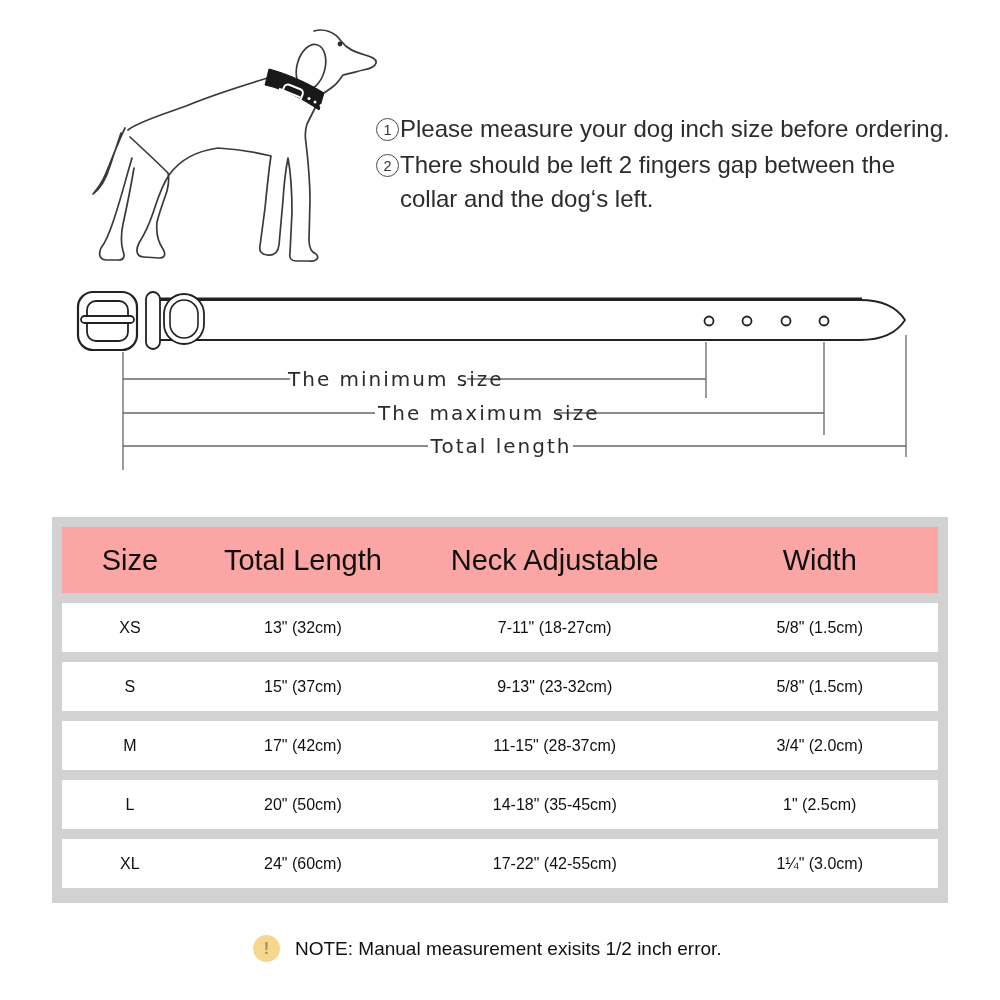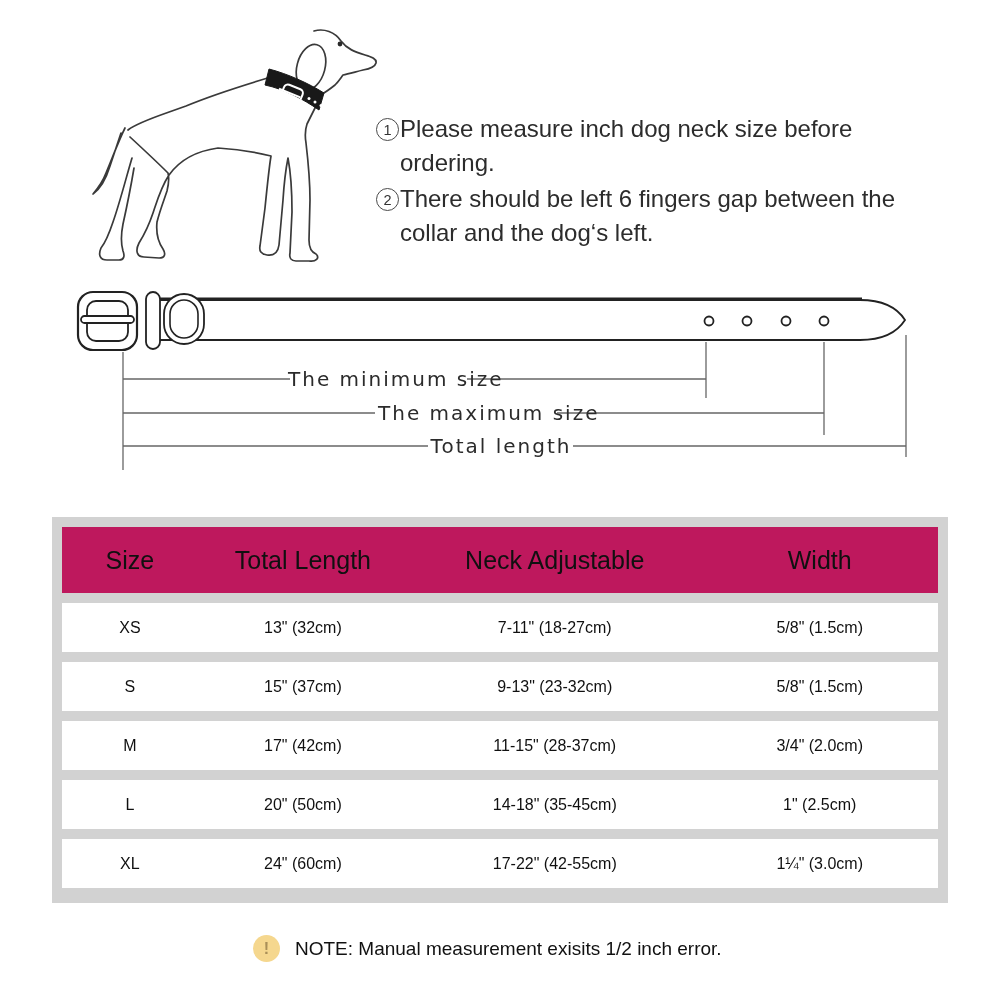--- a/index.html
+++ b/index.html
@@ -20,22 +20,22 @@
   .meas-label{position:absolute;font-family:"DejaVu Sans",sans-serif;font-size:20px;
               letter-spacing:2px;color:#2b2b2b;white-space:nowrap;text-align:center;}
   .lbl-min{left:288px;top:367px;width:178px;}
   .lbl-max{left:378px;top:401px;width:180px;}
   .lbl-total{left:428px;top:434px;width:146px;}
 
   
   .size-table{position:absolute;left:52px;top:517px;width:896px;height:386px;
               background:#d2d2d2;box-sizing:border-box;padding:10px;
               display:flex;flex-direction:column;gap:10px;}
-  .t-header{background:#be185d;height:66px;display:flex;align-items:center;
-            font-size:25px;color:#101010;}
+  .t-header{background:#fca5a5;height:66px;display:flex;align-items:center;
+            font-size:29px;color:#101010;}
   .t-row{background:#fff;height:49px;display:flex;align-items:center;
          font-size:16px;color:#101010;flex:none;}
   .t-header{flex:none;}
   .cell{text-align:center;}
   .c1{width:15.5%;} .c2{width:24%;} .c3{width:33.5%;} .c4{width:27%;}
 
   
   .note{position:absolute;left:253px;top:935px;display:flex;align-items:center;gap:15px;}
   .note-icon{width:27px;height:27px;border-radius:50%;background:#f5d78e;
              display:flex;align-items:center;justify-content:center;
@@ -73,26 +73,26 @@
     <g fill="#ffffff">
       <circle cx="231" cy="82.5" r="1.5"></circle>
         <circle cx="237" cy="86" r="1.5"></circle>
         <circle cx="243" cy="89.5" r="1.5"></circle>
     </g>
   </svg>
 
   <div class="instructions">
     <div class="instr-item">
       <span class="circle-num">1</span>
-      <div class="instr-text">Please measure inch dog neck size before ordering.</div>
+      <div class="instr-text">Please measure your dog inch size before ordering.</div>
     </div>
     <div class="instr-item">
       <span class="circle-num">2</span>
       <div class="instr-text">
-        <div>There should be left 6 fingers gap between the</div>
+        <div>There should be left 2 fingers gap between the</div>
         <div>collar and the dog‘s left.</div>
       </div>
     </div>
   </div>
 
   <svg class="collar-svg" width="860" height="190" viewBox="0 0 860 190">
 
     <path d="M 90,15 L 800,15 C 824,15 838,24 845,35 C 838,46 824,55 800,55 L 90,55" fill="none" stroke="#222" stroke-width="1.8"></path>
     <path d="M 90,14 L 802,14" stroke="#222" stroke-width="3" fill="none"></path>
 

